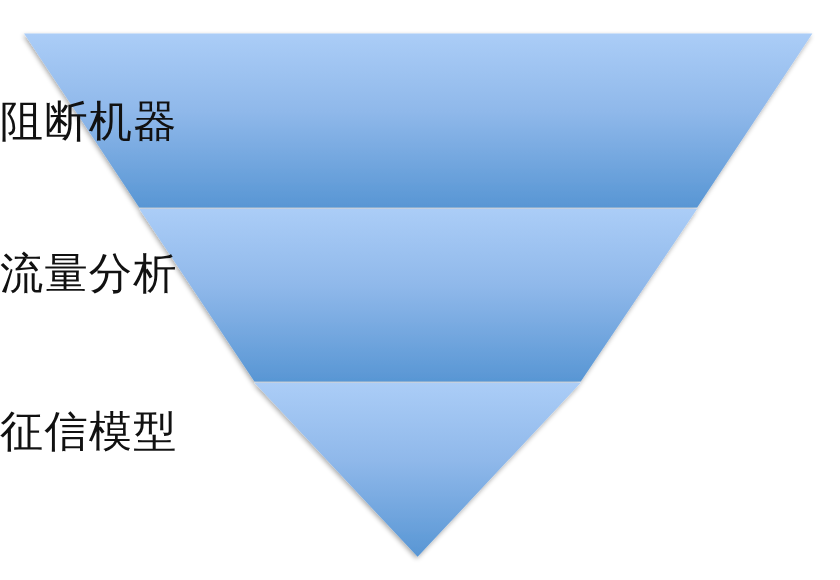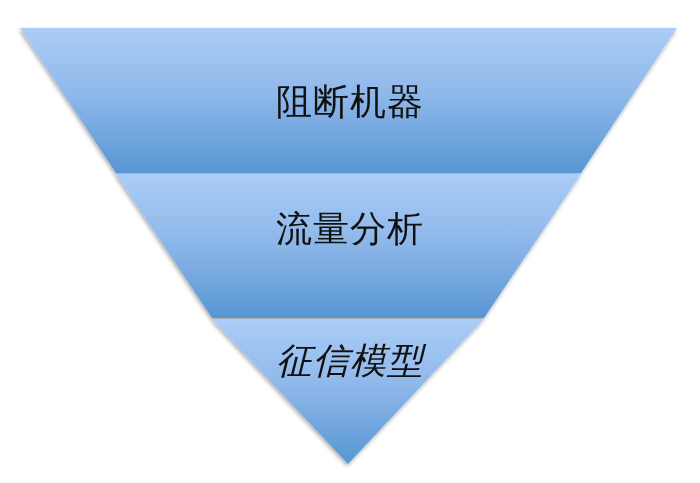--- a/index.html
+++ b/index.html
@@ -18,21 +18,20 @@
       position: absolute;
       left: 0;
       top: 0;
       width: 700px;
       height: 483px;
     }
     .layer-label {
       position: absolute;
       left: 0;
       width: 700px;
-      text-align: center;
       font-size: 36px;
       color: #111111;
       letter-spacing: 1px;
       line-height: 1;
       font-family: "DejaVu Serif", "Liberation Serif", serif;
     }
   </style>
 </head>
 <body>
 
@@ -61,14 +60,14 @@
       <polygon points="20,28 677,28 581,173 116,173" fill="url(#bandGrad)"></polygon>
 
       <polygon points="116,174 581,174 484,318 212,318" fill="url(#bandGrad)"></polygon>
 
       <polygon points="212,319 484,319 348,464" fill="url(#bandGrad)"></polygon>
     </g>
   </svg>
 
   <div class="layer-label" style="top:84px;">阻断机器</div>
   <div class="layer-label" style="top:211px;">流量分析</div>
-  <div class="layer-label" style="top:343px;font-style:italic;">征信模型</div>
+  <div class="layer-label" style="top:343px;">征信模型</div>
 </div>
 
 </body></html>

